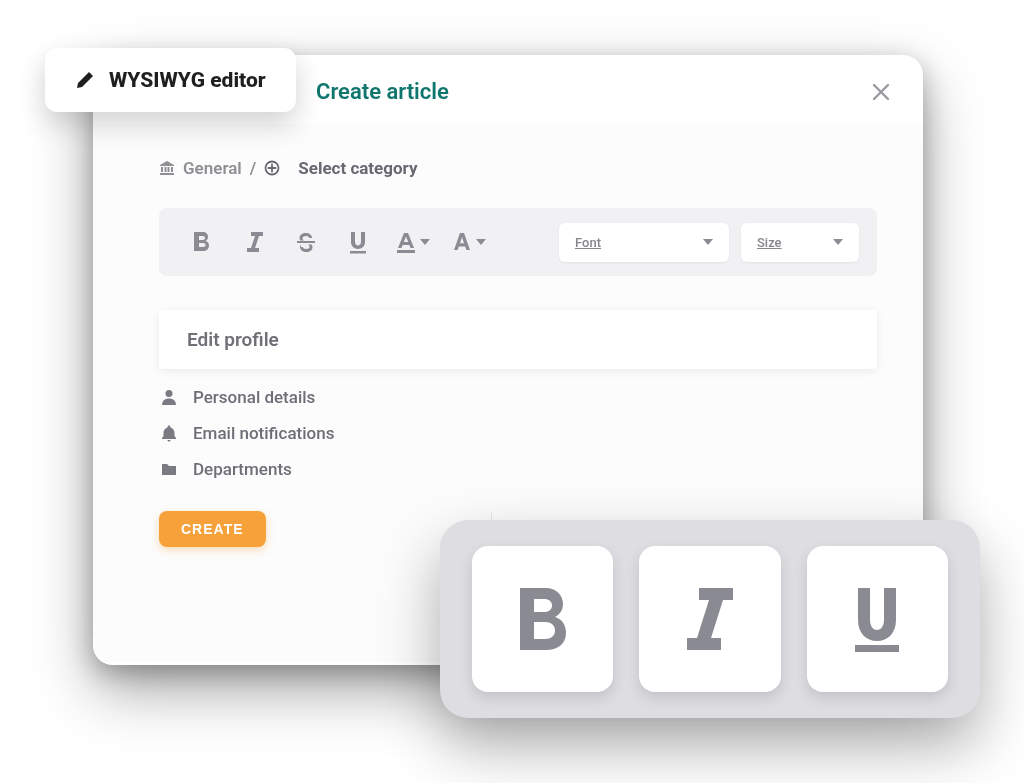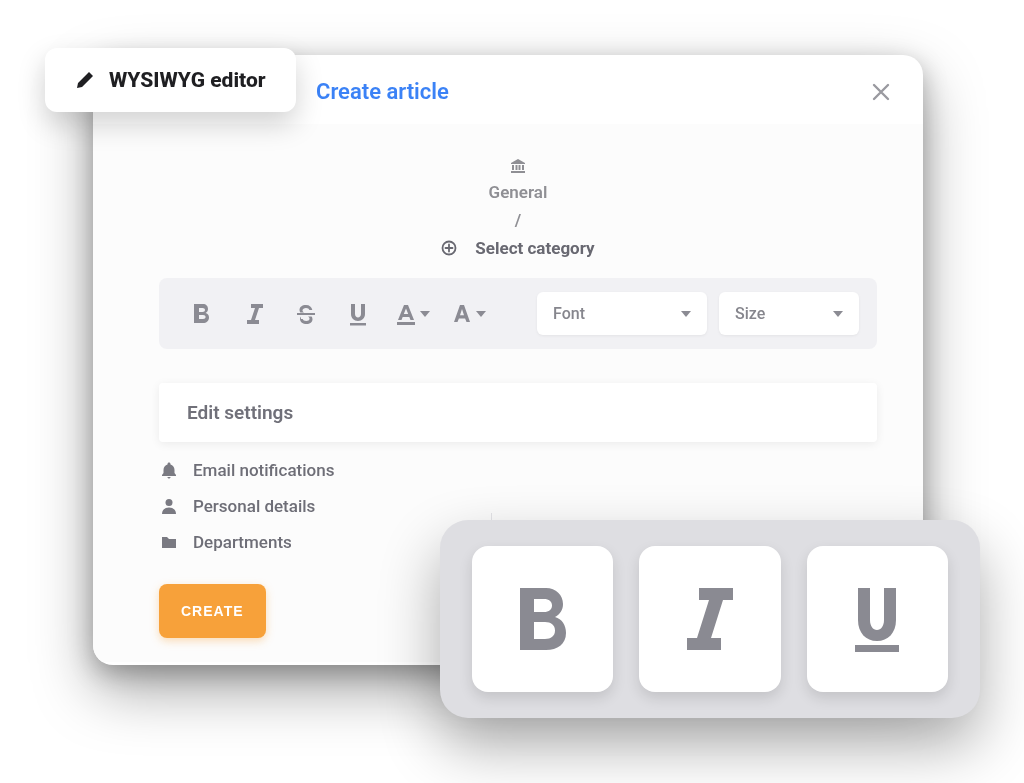--- a/index.html
+++ b/index.html
@@ -26,40 +26,39 @@
   }
   .editor-header {
     display: flex;
     align-items: center;
     justify-content: space-between;
     padding: 24px 30px 20px 223px;
   }
   .editor-header-title {
     font-size: 22px;
     font-weight: 600;
-    color: #3b82f6;
+    color: #0f766e;
   }
   .close-btn {
     width: 24px; height: 24px;
     display: flex; align-items:center; justify-content:center;
     color: #9a9aa0;
     cursor: pointer;
   }
 
   .editor-body {
     background: #fcfcfc;
     padding: 34px 46px 30px 66px;
     height: calc(100% - 72px);
   }
 
   .breadcrumb {
     display: flex; align-items: center; gap: 8px;
     font-size: 17px; font-weight: 600; color: #8f8f94;
-    margin-bottom: 20px;
-    flex-direction: column;
+    margin-bottom: 30px;
   }
   .breadcrumb .slash { color: #8f8f94; }
   .breadcrumb .select-cat {
     display: inline-flex; align-items: center; gap: 18px;
     color: #686871; font-weight: 700;
   }
   .bc-icon { display:inline-flex; }
 
   
   .toolbar {
@@ -88,27 +87,28 @@
     border-left: 5px solid transparent;
     border-right: 5px solid transparent;
     border-top: 6px solid #8b8b93;
   }
   .toolbar-spacer { flex: 1; }
   .select-box {
     background: #fff;
     border-radius: 6px;
     display: flex; align-items: center; justify-content: space-between;
     padding: 12px 16px;
-    font-size: 16px; font-weight: 500; color: #86868d;
+    font-size: 13px; font-weight: 500; color: #86868d;
     cursor: pointer;
     box-shadow: 0 1px 3px rgba(0,0,0,0.06);
     margin-left: 10px;
+    text-decoration: underline;
   }
   .select-font { width: 170px; }
-  .select-size { width: 140px; }
+  .select-size { width: 118px; }
 
   
   .section-heading {
     font-size: 26px; font-weight: 700; color: #6e6e77;
     margin-bottom: 24px;
   }
   .content-row {
     background: #fff;
     border-radius: 4px;
     box-shadow: 0 2px 10px rgba(0,0,0,0.07);
@@ -137,21 +137,21 @@
     width: 1px; height: 116px;
     background: #e4e4e8;
   }
 
   .create-btn {
     background: #f7a13a;
     color: #fff;
     font-weight: 700;
     font-size: 14px;
     letter-spacing: 1px;
-    padding: 19px 22px;
+    padding: 10px 22px;
     border-radius: 8px;
     border: none;
     cursor: pointer;
     box-shadow: 0 3px 8px rgba(247,161,58,0.35);
   }
 
   
   .tag-label {
     position: absolute;
     left: 45px;
@@ -280,44 +280,44 @@
       </div>
       <div class="select-box select-size">
         <span>Size</span>
         <span class="caret"></span>
       </div>
     </div>
 
     
 
     <div class="content-row">
-      <span>Edit settings</span>
+      <span>Edit profile</span>
     </div>
 
     <ul class="sidebar-list">
-      <li>
-        <span class="li-icon">
-          <svg width="18" height="18" viewBox="0 0 18 18" fill="#7a7a82">
-              <path d="M9 1.5 C9.8 1.5 10.5 2.2 10.5 3 V3.6 C12.8 4.3 14.5 6.4 14.5 9 V12 L16 14 V15 H2 V14 L3.5 12 V9 C3.5 6.4 5.2 4.3 7.5 3.6 V3 C7.5 2.2 8.2 1.5 9 1.5 Z M7.3 16 H10.7 C10.5 16.9 9.8 17.5 9 17.5 C8.2 17.5 7.5 16.9 7.3 16 Z"></path>
-            </svg>
-        </span>
-        <span>Email notifications</span>
-      </li>
       <li>
         <span class="li-icon">
           <svg width="18" height="18" viewBox="0 0 18 18" fill="#7a7a82">
               <circle cx="9" cy="5.5" r="3.5"></circle>
               <path d="M2 17 C2 12.5 5.5 10.5 9 10.5 C12.5 10.5 16 12.5 16 17 Z"></path>
             </svg>
         </span>
         <span>Personal details</span>
       </li>
       <li>
         <span class="li-icon">
           <svg width="18" height="18" viewBox="0 0 18 18" fill="#7a7a82">
+              <path d="M9 1.5 C9.8 1.5 10.5 2.2 10.5 3 V3.6 C12.8 4.3 14.5 6.4 14.5 9 V12 L16 14 V15 H2 V14 L3.5 12 V9 C3.5 6.4 5.2 4.3 7.5 3.6 V3 C7.5 2.2 8.2 1.5 9 1.5 Z M7.3 16 H10.7 C10.5 16.9 9.8 17.5 9 17.5 C8.2 17.5 7.5 16.9 7.3 16 Z"></path>
+            </svg>
+        </span>
+        <span>Email notifications</span>
+      </li>
+      <li>
+        <span class="li-icon">
+          <svg width="18" height="18" viewBox="0 0 18 18" fill="#7a7a82">
               <path d="M2 4 H7 L9 6 H16 V15 H2 Z"></path>
             </svg>
         </span>
         <span>Departments</span>
       </li>
     </ul>
 
     <button class="create-btn">
       <span>CREATE</span>
     </button>

